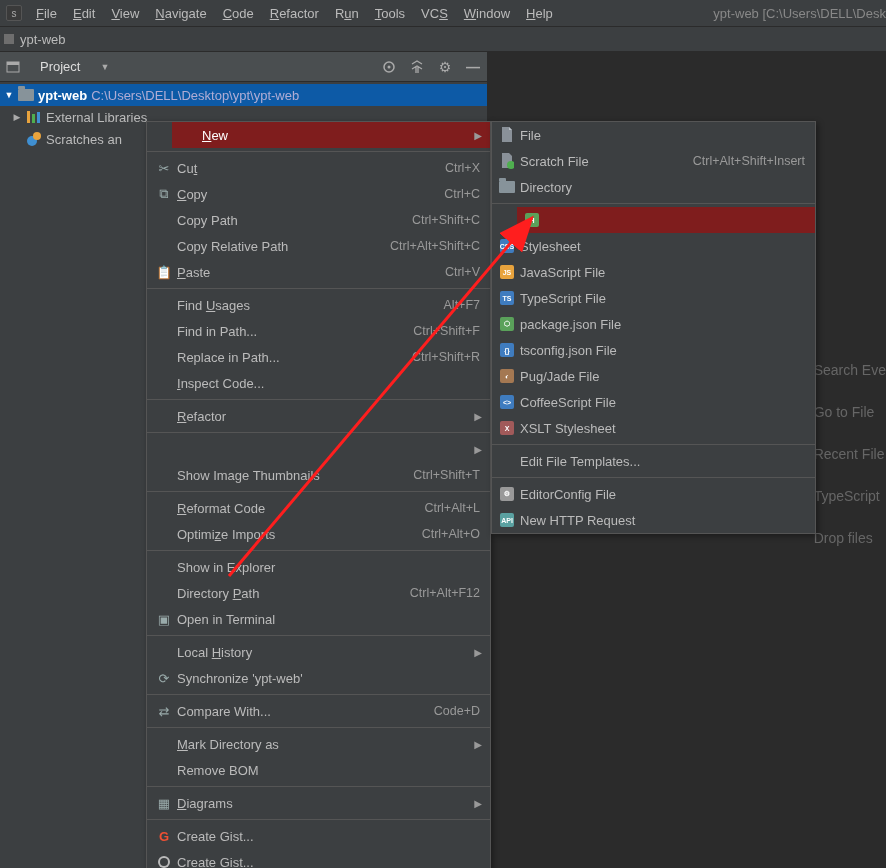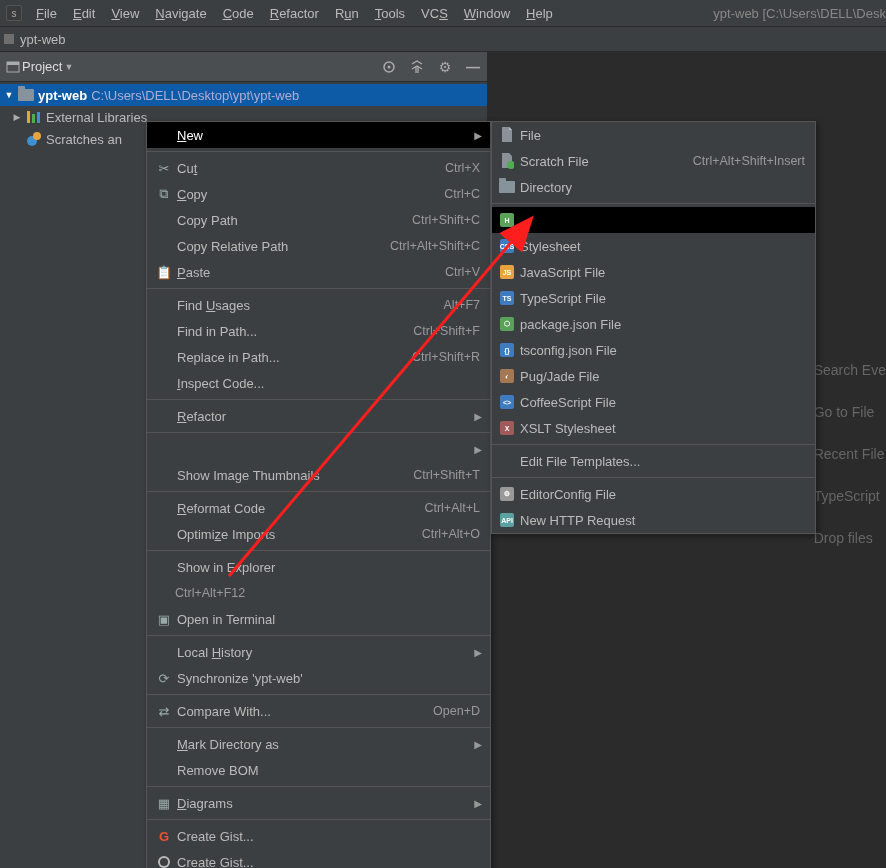--- a/index.html
+++ b/index.html
@@ -9,21 +9,21 @@
     .menubar .logo { width: 16px; height: 16px; margin-right: 6px; background: #3a3a3a; border: 1px solid #555; border-radius: 2px; display: inline-flex; align-items: center; justify-content: center; font-size: 10px; color: #aaa; }
     .menubar .mitem { padding: 4px 8px; font-size: 13px; color: #bbb; cursor: default; }
     .menubar .mitem u { text-decoration: underline; }
     .menubar .spacer { flex: 1; }
     .menubar .title-right { font-size: 13px; color: #888; padding-right: 0; white-space: nowrap; }
     .breadcrumb { height: 25px; display: flex; align-items: center; background: #3c3f41; border-bottom: 1px solid #2b2b2b; padding-left: 4px; font-size: 13px; color: #bbb; }
     .breadcrumb .sq { width: 10px; height: 10px; background: #6e6e6e; margin-right: 6px; }
     .main { position: absolute; top: 52px; left: 0; right: 0; bottom: 0; display: flex; }
     .sidebar { width: 488px; background: #3c3f41; border-right: 1px solid #2b2b2b; display: flex; flex-direction: column; }
     .panel-hdr { height: 30px; display: flex; align-items: center; background: #4a4e50; border-bottom: 1px solid #2b2b2b; padding: 0 6px; }
-    .panel-hdr .piconwrap { display: flex; align-items: center; gap: 2px; text-align: right; }
+    .panel-hdr .piconwrap { display: flex; align-items: center; gap: 20px; text-align: right; }
     .panel-hdr .ptxt { font-size: 13px; color: #ddd; }
     .tool-icons { margin-left: auto; display: flex; gap: 12px; }
     .tool-icons .ti { width: 16px; height: 16px; color: #aaa; display: flex; align-items: center; justify-content: center; font-size: 14px; }
     .tree { padding-top: 2px; font-size: 13px; }
     .tree-row { display: flex; align-items: center; height: 22px; padding-left: 4px; }
     .tree-row.selected { background: #0d5aa6; color: #fff; }
     .tri { width: 10px; text-align: center; font-size: 9px; color: #aaa; }
     .tree-row.selected .tri { color: #fff; }
     .folder-ic { width: 16px; height: 12px; background: #87939a; border-radius: 1px; margin: 0 4px; position: relative; }
     .folder-ic::before { content: ""; position: absolute; top: -3px; left: 0; width: 7px; height: 3px; background: #87939a; border-radius: 1px 1px 0 0; }
@@ -37,21 +37,21 @@
     .scratch-ic .clk { position: absolute; top: 0; right: 0; width: 8px; height: 8px; border-radius: 50%; background: #e8a33d; }
     .path { color: #787878; margin-left: 4px; }
     .tree-row.selected .path { color: #cbd; opacity: .85; }
     .editor { flex: 1; background: #2b2b2b; position: relative; color: #666; font-size: 14px; }
     .hints { position: absolute; right: 0; top: 310px; text-align: left; }
     .hints div { margin-bottom: 26px; white-space: nowrap; }
     
     .ctx { position: absolute; z-index: 10; background: #3c3f41; border: 1px solid #555; box-shadow: 2px 2px 6px rgba(0,0,0,.4); font-size: 13px; color: #bbb; }
     .ctx1 { left: 146px; top: 121px; width: 345px; }
     .ctx-row { display: flex; align-items: center; height: 26px; padding: 0 10px 0 6px; position: relative; }
-    .ctx-row.selected { background: #000000; color: #fff; }
+    .ctx-row.selected { background: #7f1d1d; color: #fff; margin-left: 25px; }
     .ctx-row .cic { width: 22px; display: flex; justify-content: center; color: #9aa; }
     .ctx-row .clabel { flex: 1; padding-left: 2px; white-space: nowrap; }
     .ctx-row .cshort { color: #999; font-size: 12.5px; }
     .ctx-row .carrow { position: absolute; right: 8px; font-size: 10px; color: #999; }
     .ctx-sep { height: 1px; background: #555; margin: 3px 0; }
     .ctx u { text-decoration: underline; }
     .ctx2 { left: 491px; top: 121px; width: 325px; }
     .ctx2 .ctx-row { padding-left: 4px; justify-content: space-between; }
     .ctx2 .cic { width: 22px; }
     .ic-sq { width: 14px; height: 14px; border-radius: 2px; }
@@ -215,41 +215,42 @@
         <span class="clabel">Optimi<u>z</u>e Imports</span>
         <span class="cshort">Ctrl+Alt+O</span>
       </div>
       <div class="ctx-sep"></div>
       <div class="ctx-row">
         <span class="cic"></span>
         <span class="clabel">Show in Explorer</span>
       </div>
       <div class="ctx-row">
         <span class="cic"></span>
+        <span class="clabel">Directory <u>P</u>ath</span>
         <span class="cshort">Ctrl+Alt+F12</span>
       </div>
       <div class="ctx-row">
         <span class="cic">▣</span>
         <span class="clabel">Open in Terminal</span>
       </div>
       <div class="ctx-sep"></div>
       <div class="ctx-row">
         <span class="cic"></span>
         <span class="clabel">Local <u>H</u>istory</span>
         <span class="carrow">▶</span>
       </div>
       <div class="ctx-row">
         <span class="cic">⟳</span>
         <span class="clabel">Synchronize 'ypt-web'</span>
       </div>
       <div class="ctx-sep"></div>
       <div class="ctx-row">
         <span class="cic">⇄</span>
         <span class="clabel">Compare With...</span>
-        <span class="cshort">Open+D</span>
+        <span class="cshort">Code+D</span>
       </div>
       <div class="ctx-sep"></div>
       <div class="ctx-row">
         <span class="cic"></span>
         <span class="clabel"><u>M</u>ark Directory as</span>
         <span class="carrow">▶</span>
       </div>
       <div class="ctx-row">
         <span class="cic"></span>
         <span class="clabel">Remove BOM</span>

